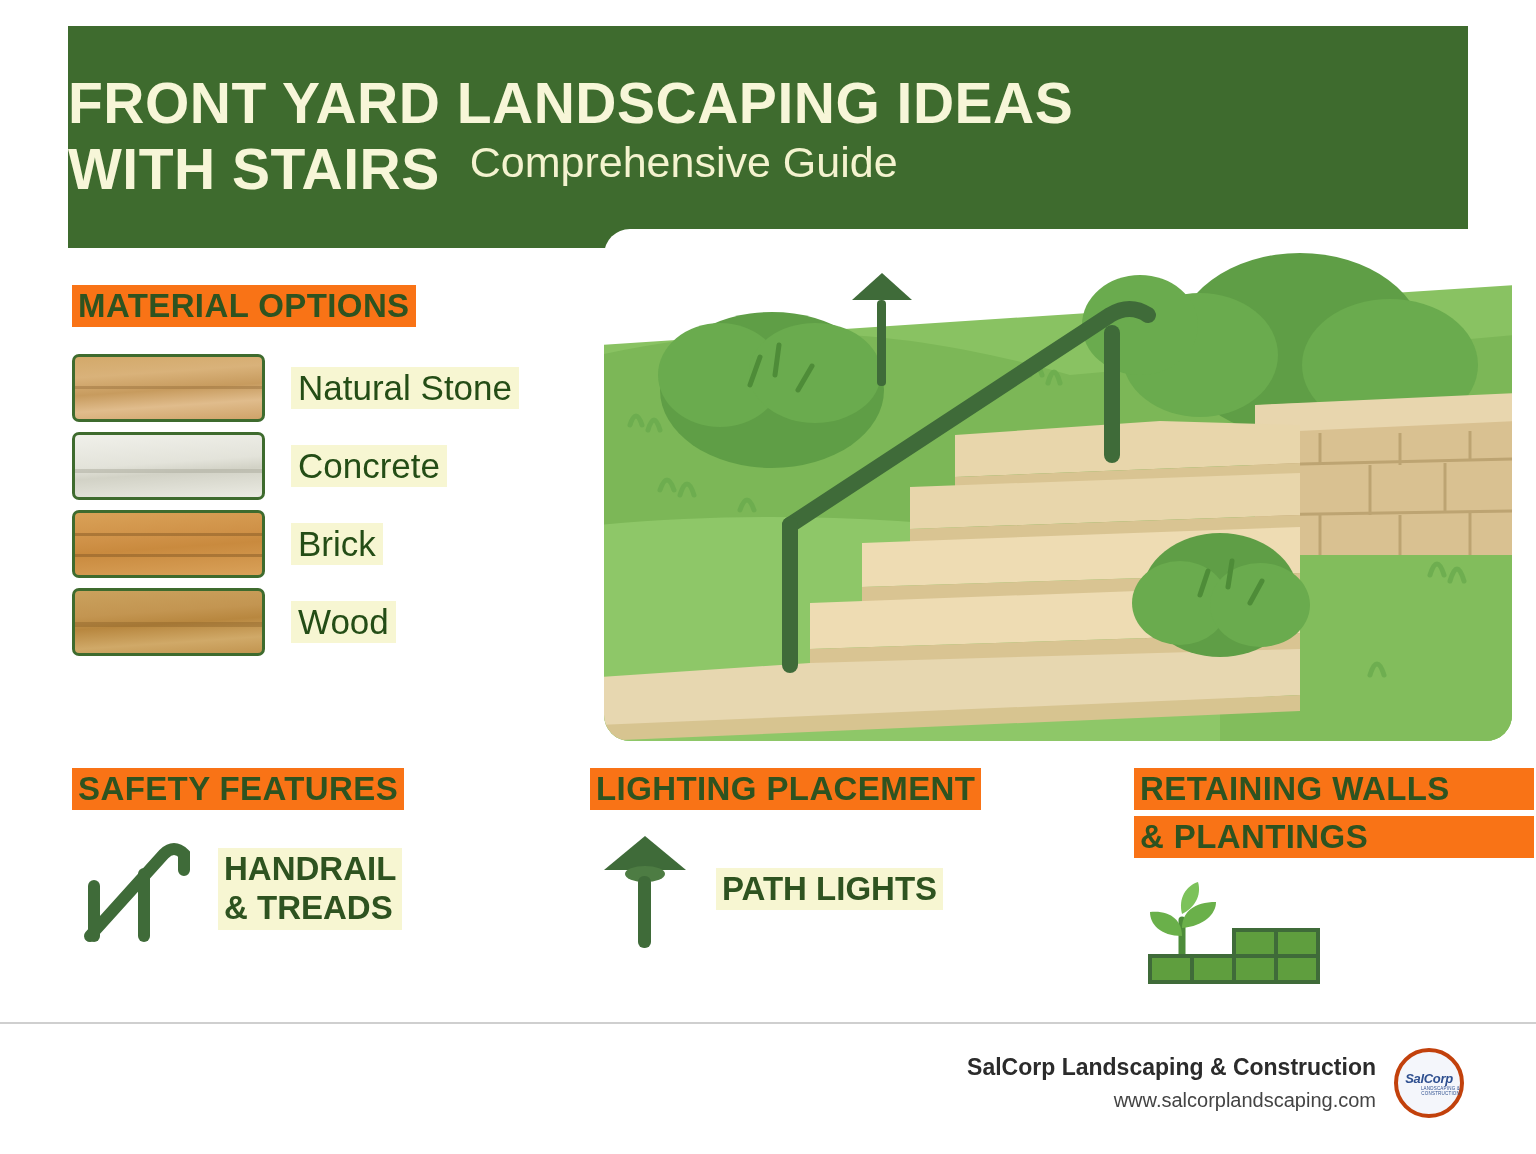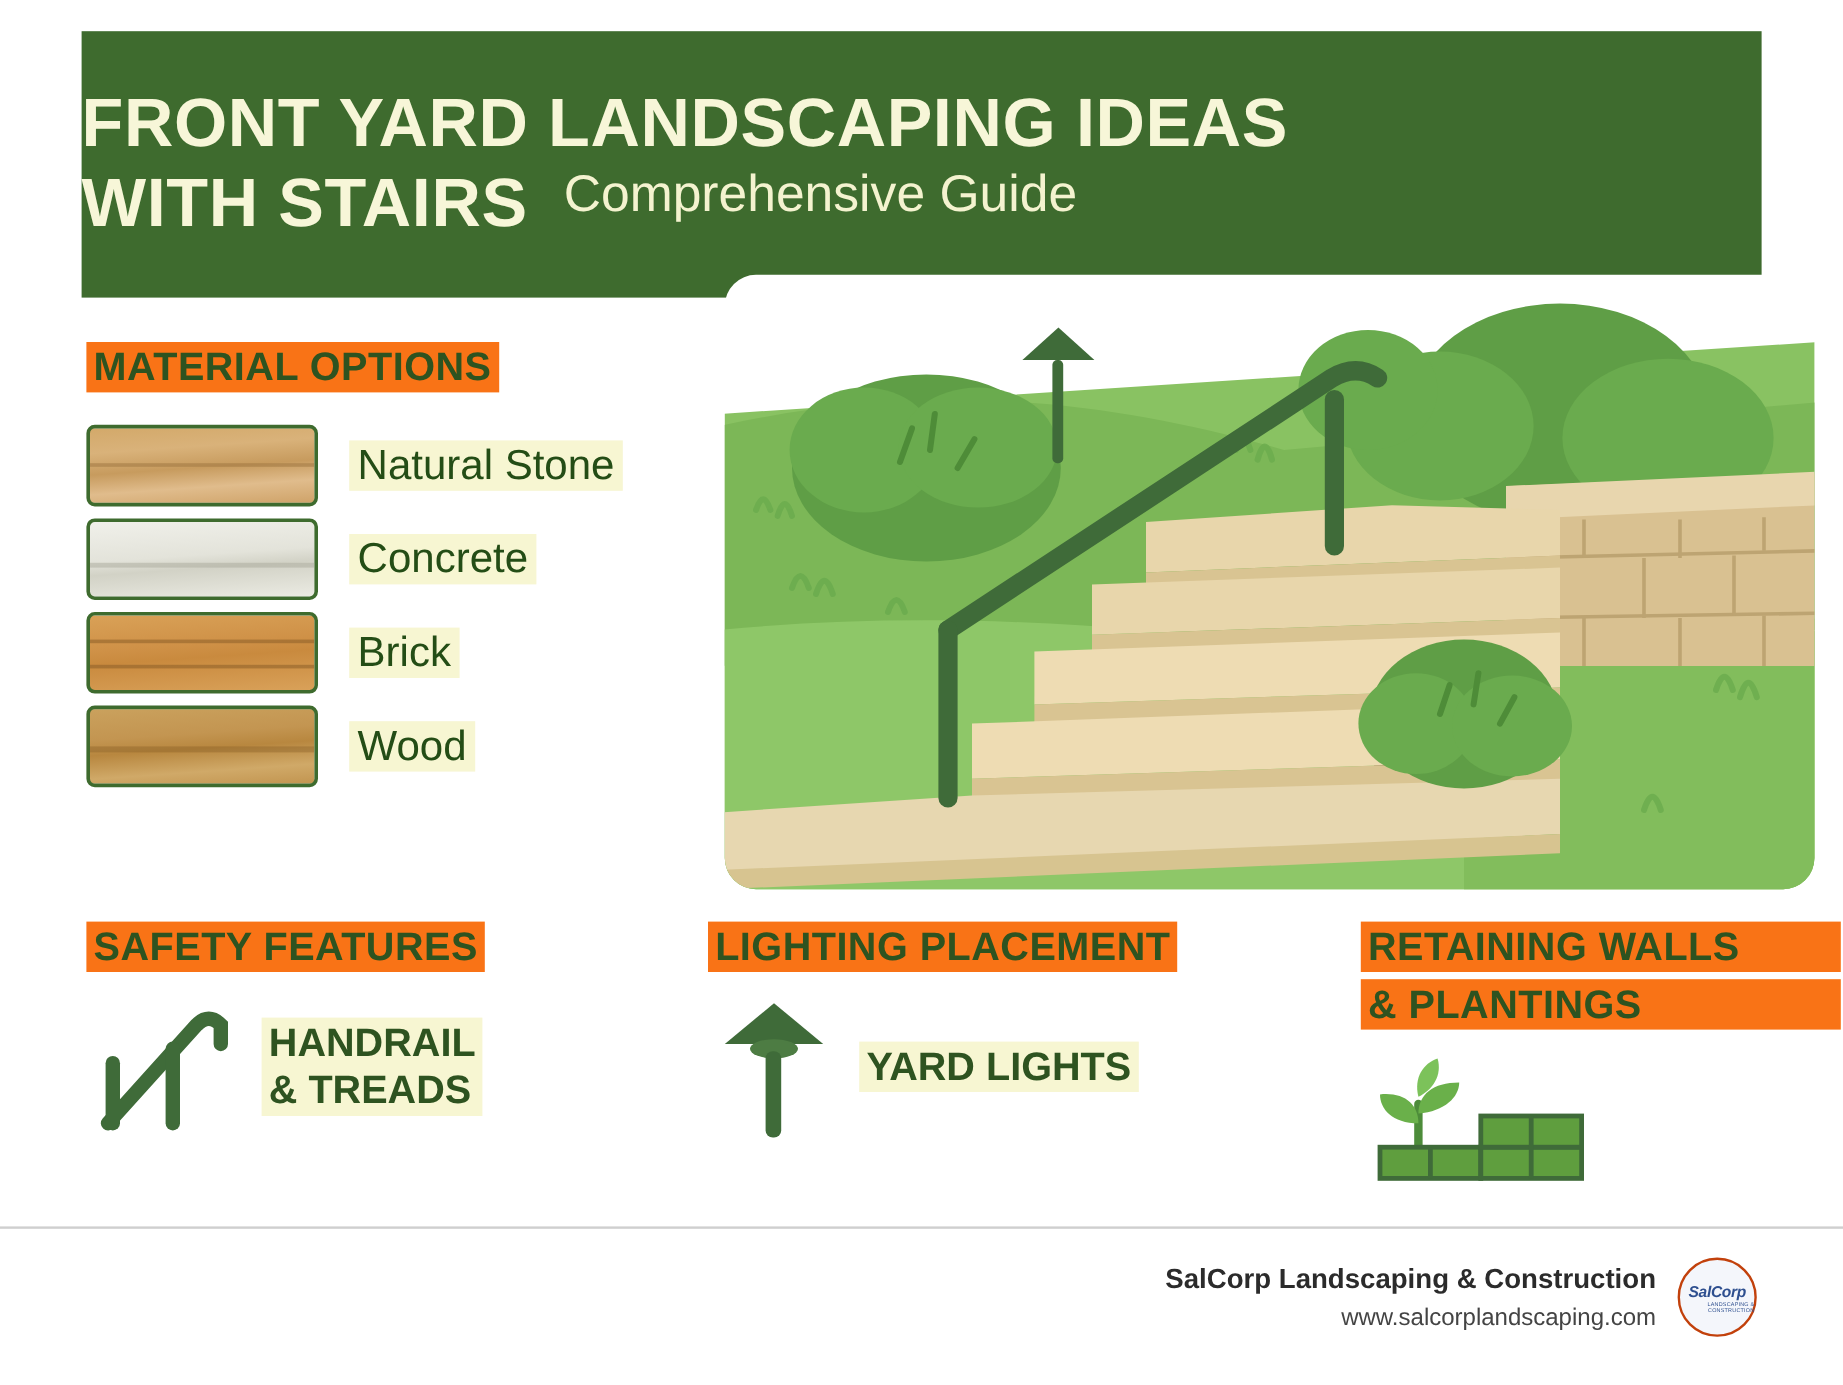--- a/index.html
+++ b/index.html
@@ -77,21 +77,21 @@
   .sec-head-2{display:block;}
 
   
   .divider{position:absolute;left:0;top:1022px;width:1536px;height:2px;background:#cfcfcf;}
   .footer{position:absolute;right:72px;top:1048px;text-align:right;display:flex;align-items:center;gap:18px;}
   .footer-text{text-align:right;}
   .brand{font-size:23px;font-weight:bold;color:#2b2b2b;}
   .url{font-size:20px;color:#444;margin-top:8px;}
   .logo{
     width:62px;height:62px;border-radius:50%;
-    background:#f4f6fb;border:2px solid #c2410c;
+    background:#f4f6fb;border:4px solid #c2410c;
     display:flex;align-items:center;justify-content:center;
     flex-direction:column;
   }
   .logo-main{font-size:13px;font-weight:bold;color:#2e4f8f;font-style:italic;letter-spacing:-0.3px;}
   .logo-sub{font-size:4.5px;color:#2e4f8f;letter-spacing:.2px;}
 </style>
 </head>
 <body>
 
 <div class="page">
@@ -245,21 +245,21 @@
     </div>
 
     <div class="col col-light">
       <div class="sec-head">LIGHTING PLACEMENT</div>
       <div class="col-body">
         <svg width="110" height="130" viewBox="0 0 110 130">
           <path d="M14 46 L96 46 L55 12 Z" fill="#3f6b39"></path>
           <ellipse cx="55" cy="50" rx="20" ry="8" fill="#4d7c43"></ellipse>
           <rect x="48" y="52" width="13" height="72" rx="6" fill="#3f6b39"></rect>
         </svg>
-        <div class="col-text">YARD LIGHTS</div>
+        <div class="col-text">PATH LIGHTS</div>
       </div>
     </div>
 
     <div class="col col-wall">
       <div class="sec-head sec-head-2">RETAINING WALLS</div>
       <div class="sec-head sec-head-2" style="margin-top:6px;">&amp; PLANTINGS</div>
       <div class="col-body" style="margin-top:18px;">
         <svg width="200" height="110" viewBox="0 0 200 110">
 
           <path d="M48 96 L48 44" stroke="#4d8c3a" stroke-width="7" fill="none" stroke-linecap="round"></path>

